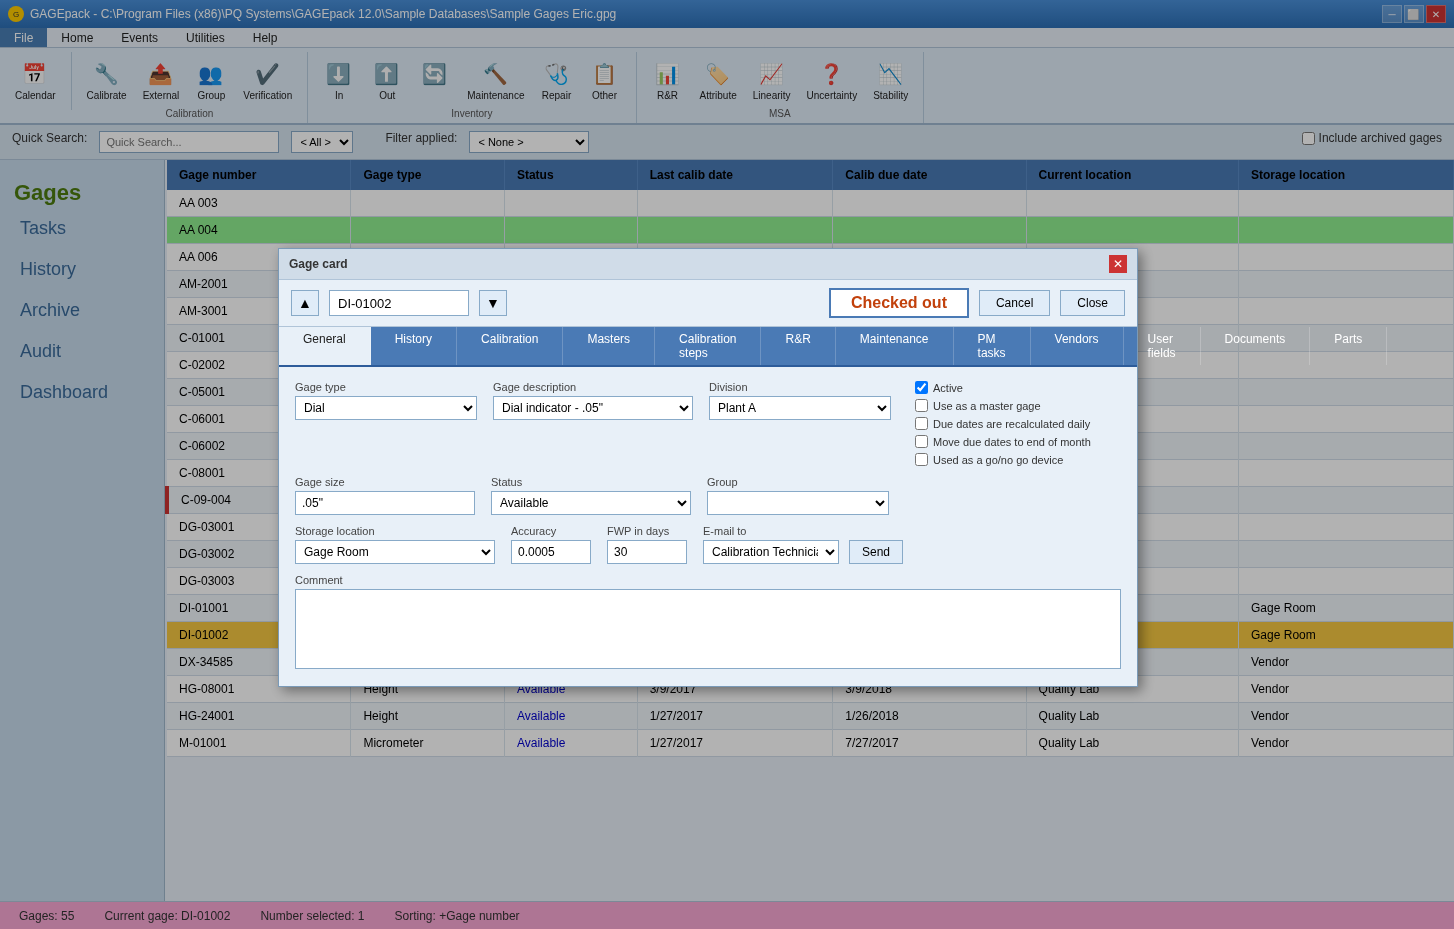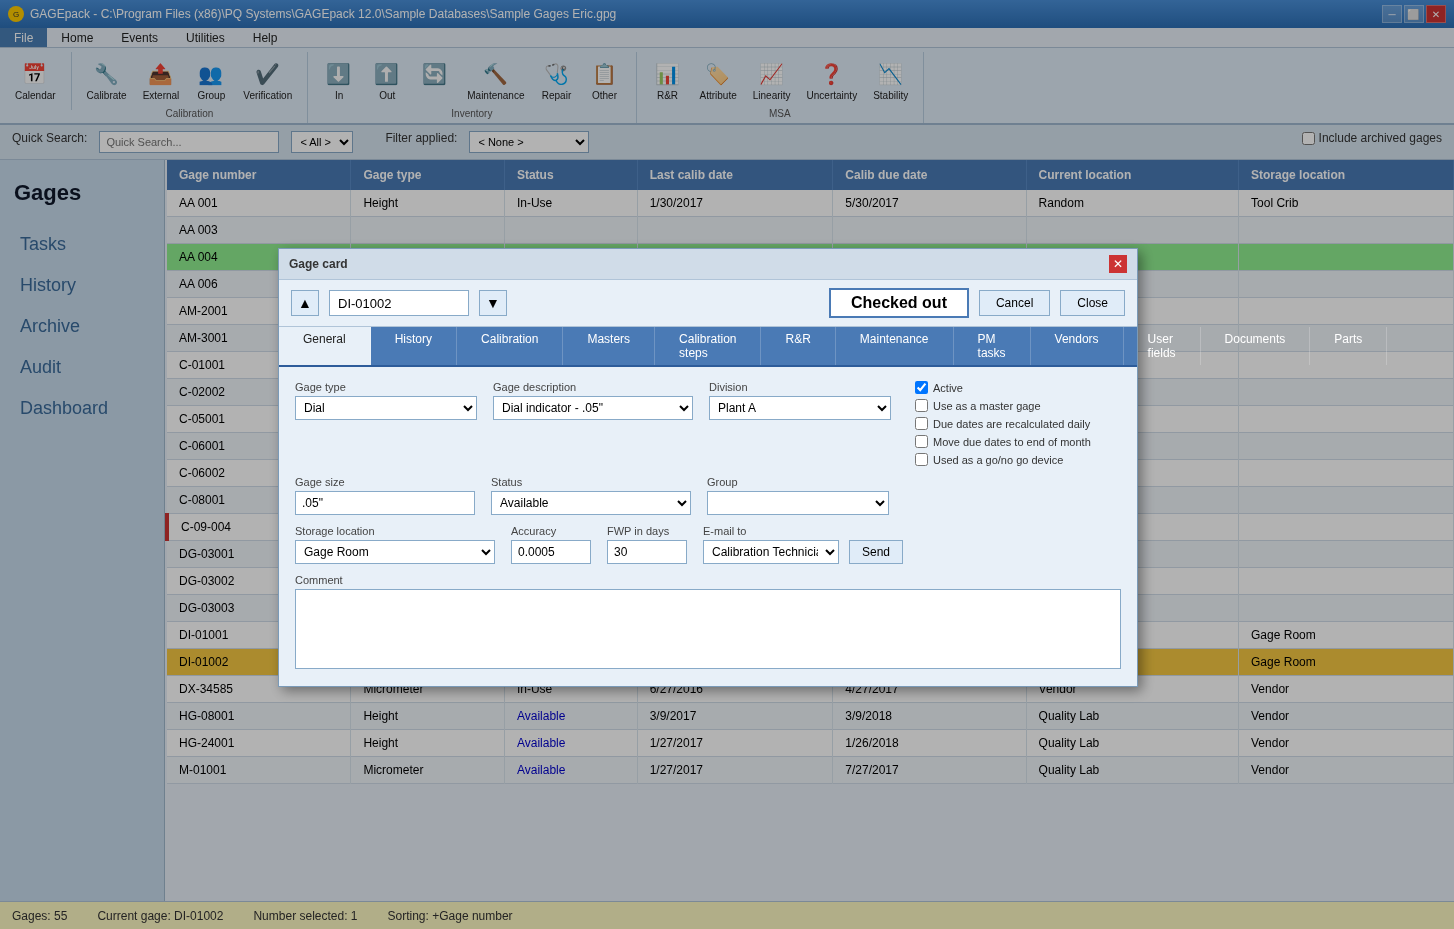--- a/index.html
+++ b/index.html
@@ -128,22 +128,21 @@
       background: #c8dced;
       padding: 20px 10px;
       display: flex;
       flex-direction: column;
       gap: 4px;
       border-right: 1px solid #a0b8cc;
     }
     .sidebar-title {
       font-size: 22px;
       font-weight: bold;
-      color: #0f172a;
-      margin-bottom: 16px;
+      color: #4d7c0f;
       padding-left: 4px;
     }
     .sidebar-item {
       padding: 8px 10px;
       font-size: 18px;
       color: #3a6a9a;
       cursor: pointer;
       border-radius: 4px;
     }
 
@@ -154,46 +153,46 @@
       background: #e8f0f8;
       position: relative;
     }
     .data-table {
       width: 100%;
       border-collapse: collapse;
       font-size: 12px;
     }
     .data-table thead tr {
       background: #4a7ab5;
-      color: #ffffff;
+      color: #000000;
     }
     .data-table thead th {
       padding: 8px 12px;
       text-align: left;
       border-right: 1px solid #5a8ac5;
       white-space: nowrap;
     }
     .data-table tbody tr {
       background: white;
       border-bottom: 1px solid #d0dce8;
     }
     .data-table tbody tr:nth-child(even) { background: #f0f5fa; }
     .data-table td {
       padding: 6px 12px;
       border-right: 1px solid #d8e4ed;
       white-space: nowrap;
     }
 
     
     .status-bar {
-      background: #fef9c3;
+      background: #f9a8d4;
       height: 28px;
       display: flex;
       align-items: center;
-      padding: 0 12px;
+      padding: 0 19px;
       gap: 30px;
       font-size: 12px;
       color: #333;
       border-top: 1px solid #b0c4d8;
       position: fixed;
       bottom: 0;
       left: 0;
       right: 0;
     }
 
@@ -256,21 +255,21 @@
       padding: 0 8px;
       font-size: 13px;
       background: white;
     }
     .checked-out-badge {
       background: white;
       border: 2px solid #4a7ab5;
       padding: 4px 20px;
       font-size: 16px;
       font-weight: bold;
-      color: #000000;
+      color: #c2410c;
       margin-left: auto;
     }
     .modal-action-btn {
       height: 26px;
       padding: 0 16px;
       border: 1px solid #88aac8;
       background: #e0ecf8;
       cursor: pointer;
       font-size: 12px;
     }
@@ -509,29 +508,20 @@
           <th>Gage number</th>
           <th>Gage type</th>
           <th>Status</th>
           <th>Last calib date</th>
           <th>Calib due date</th>
           <th>Current location</th>
           <th>Storage location</th>
         </tr>
       </thead>
       <tbody id="table-body">
-      <tr>
-            <td>AA 001</td>
-            <td>Height</td>
-            <td>In-Use</td>
-            <td>1/30/2017</td>
-            <td>5/30/2017</td>
-            <td>Random</td>
-            <td>Tool Crib</td>
-          </tr>
           <tr>
             <td>AA 003</td>
             <td></td>
             <td></td>
             <td></td>
             <td></td>
             <td></td>
             <td></td>
           </tr>
           <tr style="background: rgb(144, 238, 144);">

